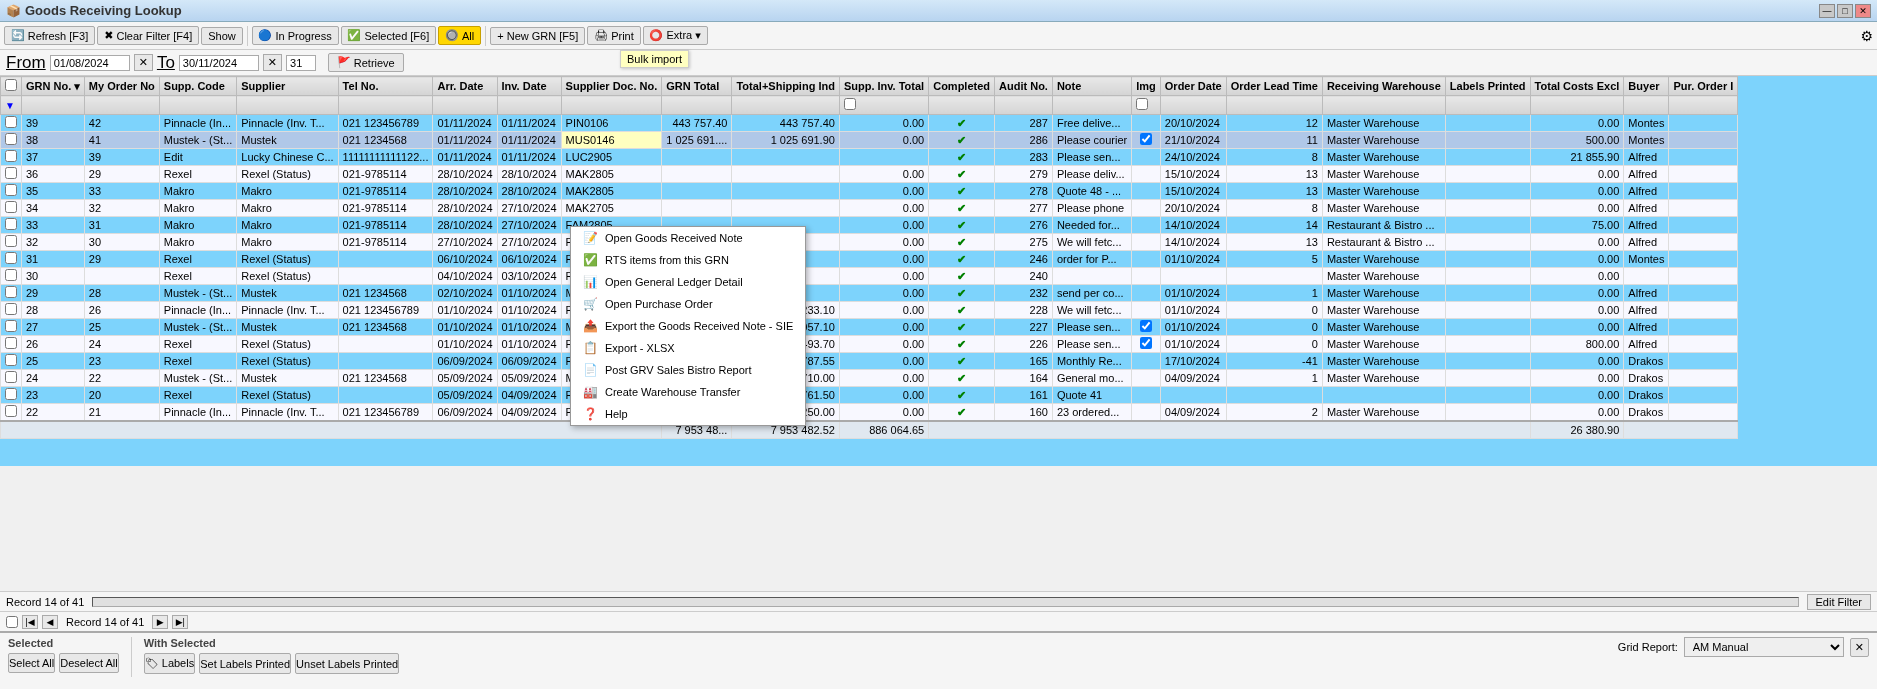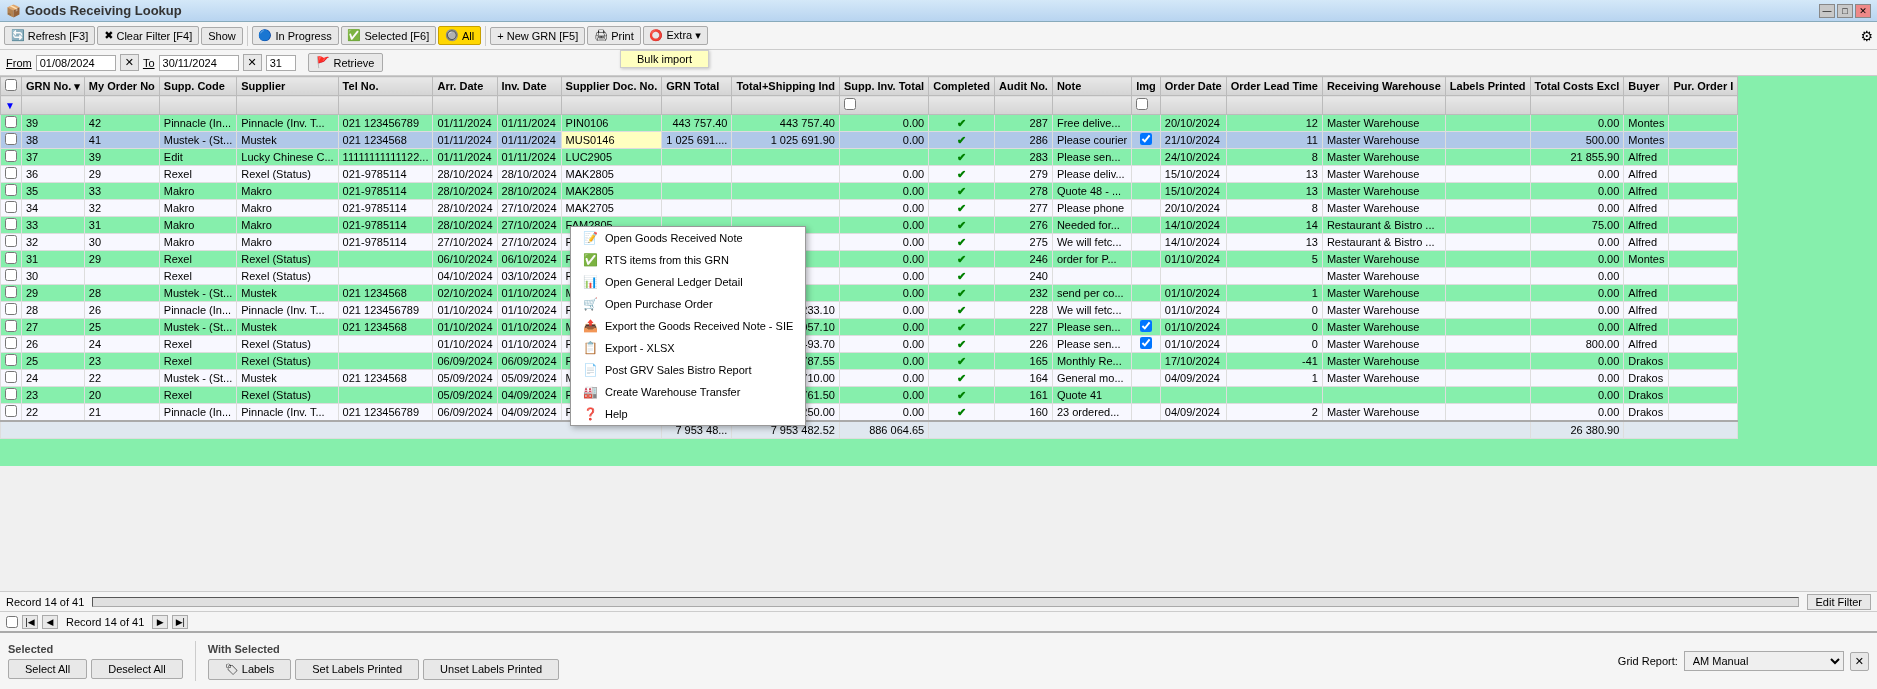--- a/index.html
+++ b/index.html
@@ -38,55 +38,55 @@
       display: flex; align-items: center; gap: 3px;
       padding: 2px 6px; background: #e8e8e8;
       border: 1px solid #aaa; border-radius: 2px;
       cursor: pointer; font-size: 11px; white-space: nowrap;
     }
     .toolbar-btn.active { background: #ffd700; border-color: #c8a000; }
     .toolbar-separator { width: 1px; height: 20px; background: #ccc; margin: 0 2px; }
     .bulk-import-tooltip {
       position: absolute; top: 28px; left: 620px;
       background: #ffffc0; border: 1px solid #ccc;
-      padding: 2px 16px; font-size: 11px; z-index: 100;
+      padding: 2px 6px; font-size: 11px; z-index: 100;
       box-shadow: 1px 1px 3px rgba(0,0,0,0.2);
     }
 
     
     .filter-bar {
       background: #f5f5f5;
       height: 26px;
       display: flex;
       align-items: center;
       padding: 0 6px;
       border-bottom: 1px solid #ccc;
       gap: 4px;
     }
-    .filter-label { font-size: 11px; text-decoration: underline; }
+    .filter-label { font-size: 17px; text-decoration: underline; }
     .filter-input {
       border: 1px solid #aaa; padding: 1px 3px;
       font-size: 11px; width: 80px; background: white;
     }
     .filter-btn {
       border: 1px solid #aaa; background: #e8e8e8;
       padding: 1px 4px; cursor: pointer; font-size: 11px;
     }
     .retrieve-btn {
       display: flex; align-items: center; gap: 3px;
       padding: 2px 8px; background: #e8e8e8;
       border: 1px solid #aaa; border-radius: 2px;
       cursor: pointer; font-size: 11px; margin-left: 8px;
     }
 
     
     .table-container {
       overflow: auto;
       flex: 1;
-      background: #86efac;
+      background: #7dd3fc;
       position: relative;
     }
     table {
       border-collapse: collapse;
       font-size: 11px;
       white-space: nowrap;
       width: max-content;
     }
     th {
       background: linear-gradient(to bottom, #e8e8e8, #d4d4d4);
@@ -164,29 +164,29 @@
       width: 16px; height: 14px; font-size: 9px;
       text-align: center; cursor: pointer; line-height: 12px;
     }
 
     
     .bottom-panel {
       background: #f5f5f5;
       height: 58px;
       border-top: 2px solid #aaa;
       display: flex;
-      align-items: center;
+      align-items: flex-start;
       padding: 4px 8px;
       gap: 8px;
     }
     .bottom-group { display: flex; flex-direction: column; gap: 4px; }
     .bottom-group-label { font-size: 11px; font-weight: bold; color: #444; }
     .bottom-btns { display: flex; gap: 4px; }
     .bottom-btn {
-      padding: 3px 16px; border: 1px solid #aaa;
+      padding: 3px 0; border: 1px solid #aaa;
       background: #e8e8e8; cursor: pointer; font-size: 11px;
       border-radius: 2px;
     }
     .bottom-separator { width: 1px; height: 40px; background: #ccc; margin: 0 4px; }
     .grid-report-section { margin-left: auto; display: flex; align-items: center; gap: 6px; }
     .grid-report-select {
       border: 1px solid #aaa; padding: 2px 4px;
       font-size: 11px; width: 160px;
     }
 

